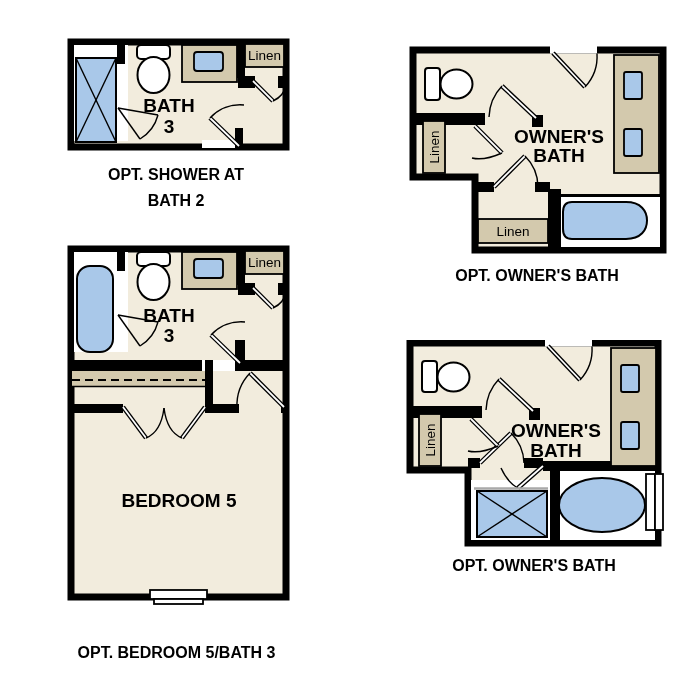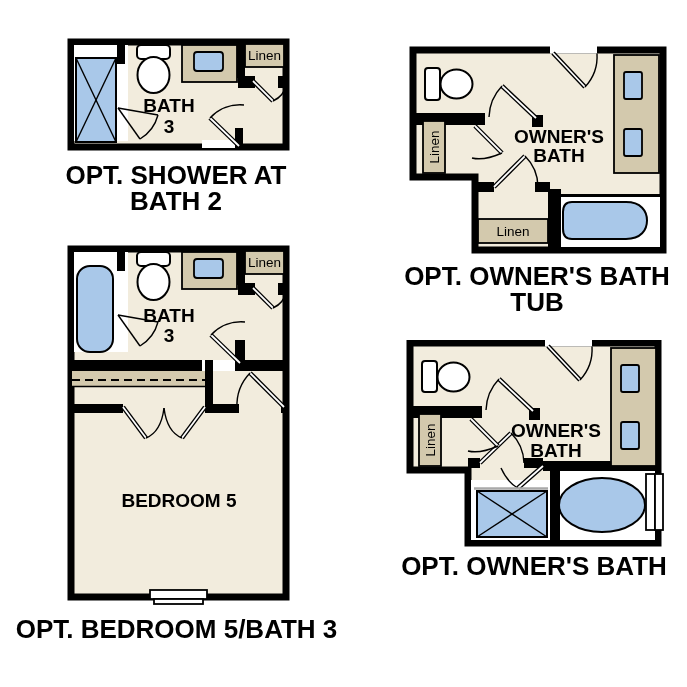--- a/index.html
+++ b/index.html
@@ -1,19 +1,19 @@
 <!DOCTYPE html>
 <html style="--page_bg: #ffffff; --wall: #000000; --floor: #f2ecdd; --cabinet: #d3c9ad; --fixture: #a9c8e9; --text: #000000;"><head>
 <meta charset="utf-8">
 <style>
   html,body{margin:0;padding:0;background:#fff;}
   #page{position:relative;width:687px;height:687px;background:var(--page_bg);overflow:hidden;
         font-family:"Liberation Sans",sans-serif;}
   .plan{position:absolute;}
-  .caption{position:absolute;font-weight:bold;font-size:26px;line-height:26px;
+  .caption{position:absolute;font-weight:bold;font-size:16px;line-height:26px;
            text-align:center;color:var(--text);white-space:nowrap;}
   
   .floor{fill:var(--floor);stroke:var(--wall);stroke-width:7;}
   .wall{fill:var(--wall);}
   .white-area{fill:#ffffff;}
   .gap{fill:#ffffff;}
   .fixture{fill:var(--fixture);stroke:var(--wall);stroke-width:2;}
   .porcelain{fill:#ffffff;stroke:var(--wall);stroke-width:2;}
   .cab{fill:var(--cabinet);stroke:var(--wall);stroke-width:1.8;}
   .cab-plain{fill:var(--cabinet);}
@@ -135,21 +135,20 @@
         <rect class="cab" x="209" y="10" width="45" height="118"></rect>
         <rect class="sink" x="219" y="27" width="18" height="27" rx="2"></rect>
         <rect class="sink" x="219" y="84" width="18" height="27" rx="2"></rect>
       </g>
       <text class="room-label" x="154" y="98">OWNER'S</text>
       <text class="room-label" x="154" y="117">BATH</text>
     </svg>
   </div>
   <div class="caption" style="left:387px;top:263px;width:300px;">
     <div>OPT. OWNER'S BATH</div>
-    <div>TUB</div>
   </div>
 
   <div class="plan" style="left:62px;top:240px;">
     <svg width="235" height="370" viewBox="0 0 235 370">
       <rect class="floor" x="9" y="9" width="215" height="348"></rect>
       <rect class="white-area" x="12" y="12" width="54" height="100"></rect>
       <rect class="fixture" x="15" y="26" width="36" height="86" rx="13"></rect>
       <rect class="wall" x="55" y="9" width="8" height="22"></rect>
       <g>
         <line class="thin" x1="56" y1="75" x2="96" y2="82"></line>
@@ -208,21 +207,21 @@
         <line class="leaf-w" x1="222" y1="167" x2="188" y2="133"></line>
         <path class="arc" d="M 175 168 A 47 47 0 0 1 188 133"></path>
       </g>
       <text class="room-label" x="117" y="267">BEDROOM 5</text>
       <g>
         <rect class="win" x="88" y="350" width="57" height="9"></rect>
         <rect class="win" x="92" y="359" width="49" height="5"></rect>
       </g>
     </svg>
   </div>
-  <div class="caption" style="left:11px;top:616px;width:331px;">
+  <div class="caption" style="left:11px;top:640px;width:331px;">
     <div>OPT. BEDROOM 5/BATH 3</div>
   </div>
 
   <div class="plan" style="left:402px;top:340px;">
     <svg width="265" height="212" viewBox="0 0 265 212">
       <path class="floor" d="M 8 3 H 256 V 203 H 66 V 130 H 8 Z"></path>
       <rect class="white-area" x="69" y="140" width="79" height="60"></rect>
       <rect class="white-area" x="158" y="131" width="95" height="69"></rect>
       <rect class="wall" x="66" y="118" width="12" height="10"></rect>
       <rect class="wall" x="122" y="118" width="19" height="10"></rect>

